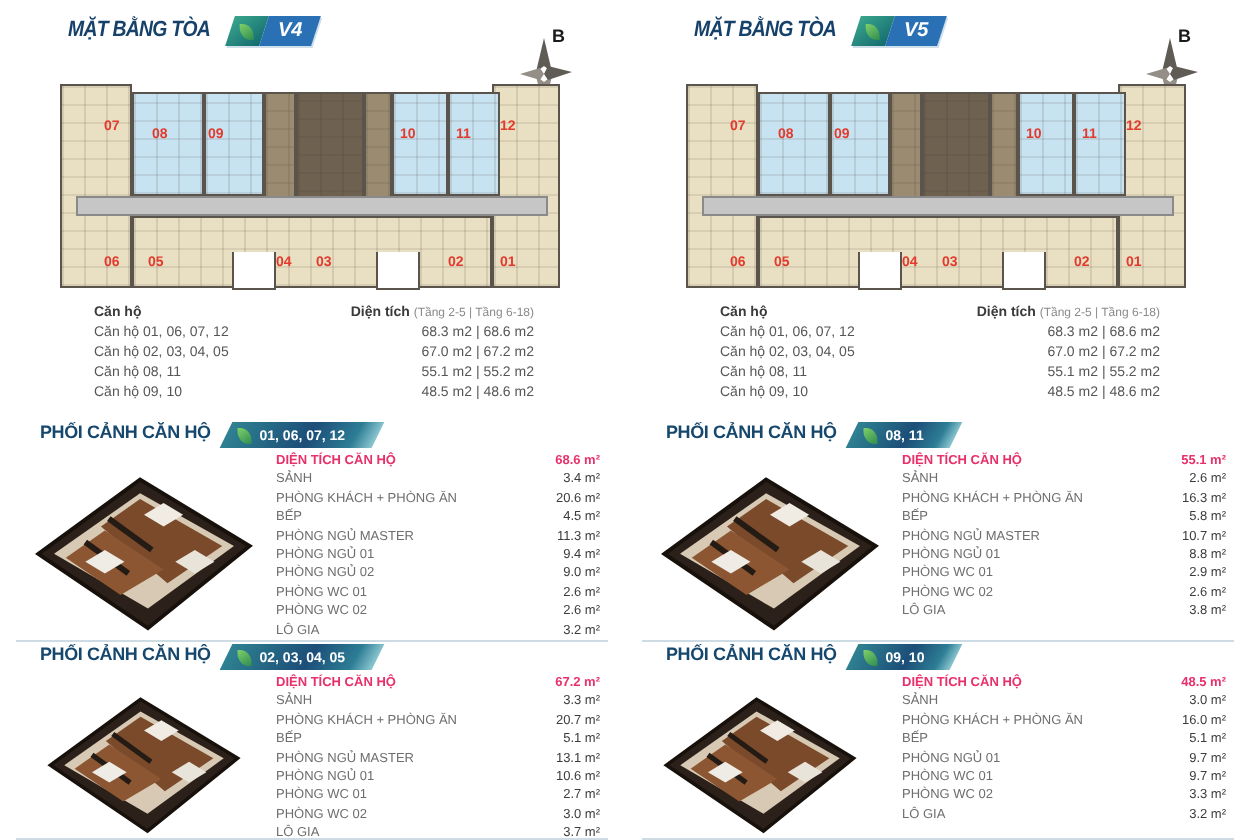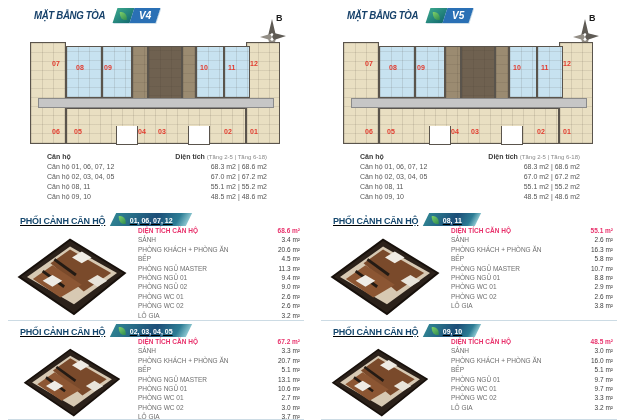--- a/index.html
+++ b/index.html
@@ -37,21 +37,21 @@
   
   .area-table{position:absolute;left:47px;top:153px;width:220px;font-size:7px;color:#565656;}
   .at-row{display:flex;align-items:baseline;height:10px;}
   .at-head .at-units,.at-head .b{font-weight:bold;color:#3a3a3a;}
   .at-sizes{margin-left:auto;text-align:right;white-space:nowrap;}
   .at-note{font-weight:normal;color:#8a8a8a;font-size:6px;}
 
   
   .section{position:absolute;left:8px;width:296px;border-bottom:1px solid #ccdbe4;}
   .sec-1{top:211px;height:109px;} .sec-2{top:322px;height:97px;}
-  .sec-head{display:flex;align-items:flex-end;height:15px;padding-left:12px;text-decoration:underline;}
+  .sec-head{display:flex;align-items:flex-start;height:15px;padding-left:12px;}
   .sec-title{font-size:9px;font-weight:bold;color:#16486e;letter-spacing:-0.2px;white-space:nowrap;}
   .sec-badge{display:flex;align-items:center;height:13px;margin-left:8px;transform:skewX(-26deg);
              background:linear-gradient(95deg,#2f8292 0%,#1c4e78 55%,#2d7d95 85%,#8fc9d2 100%);
              padding:0 16px 0 6px;}
   .sec-badge .inner{transform:skewX(26deg);display:flex;align-items:center;gap:4px;}
   .sec-badge .units{color:#fff;font-weight:bold;font-size:7px;white-space:nowrap;}
   .render{position:absolute;left:4px;top:19px;}
   .detail-table{position:absolute;left:130px;top:16px;width:162px;}
   .dt-row{display:flex;align-items:baseline;height:9.4px;font-size:6.5px;color:#6e6e6e;}
   .dt-val{margin-left:auto;color:#3c3c3c;white-space:nowrap;}

